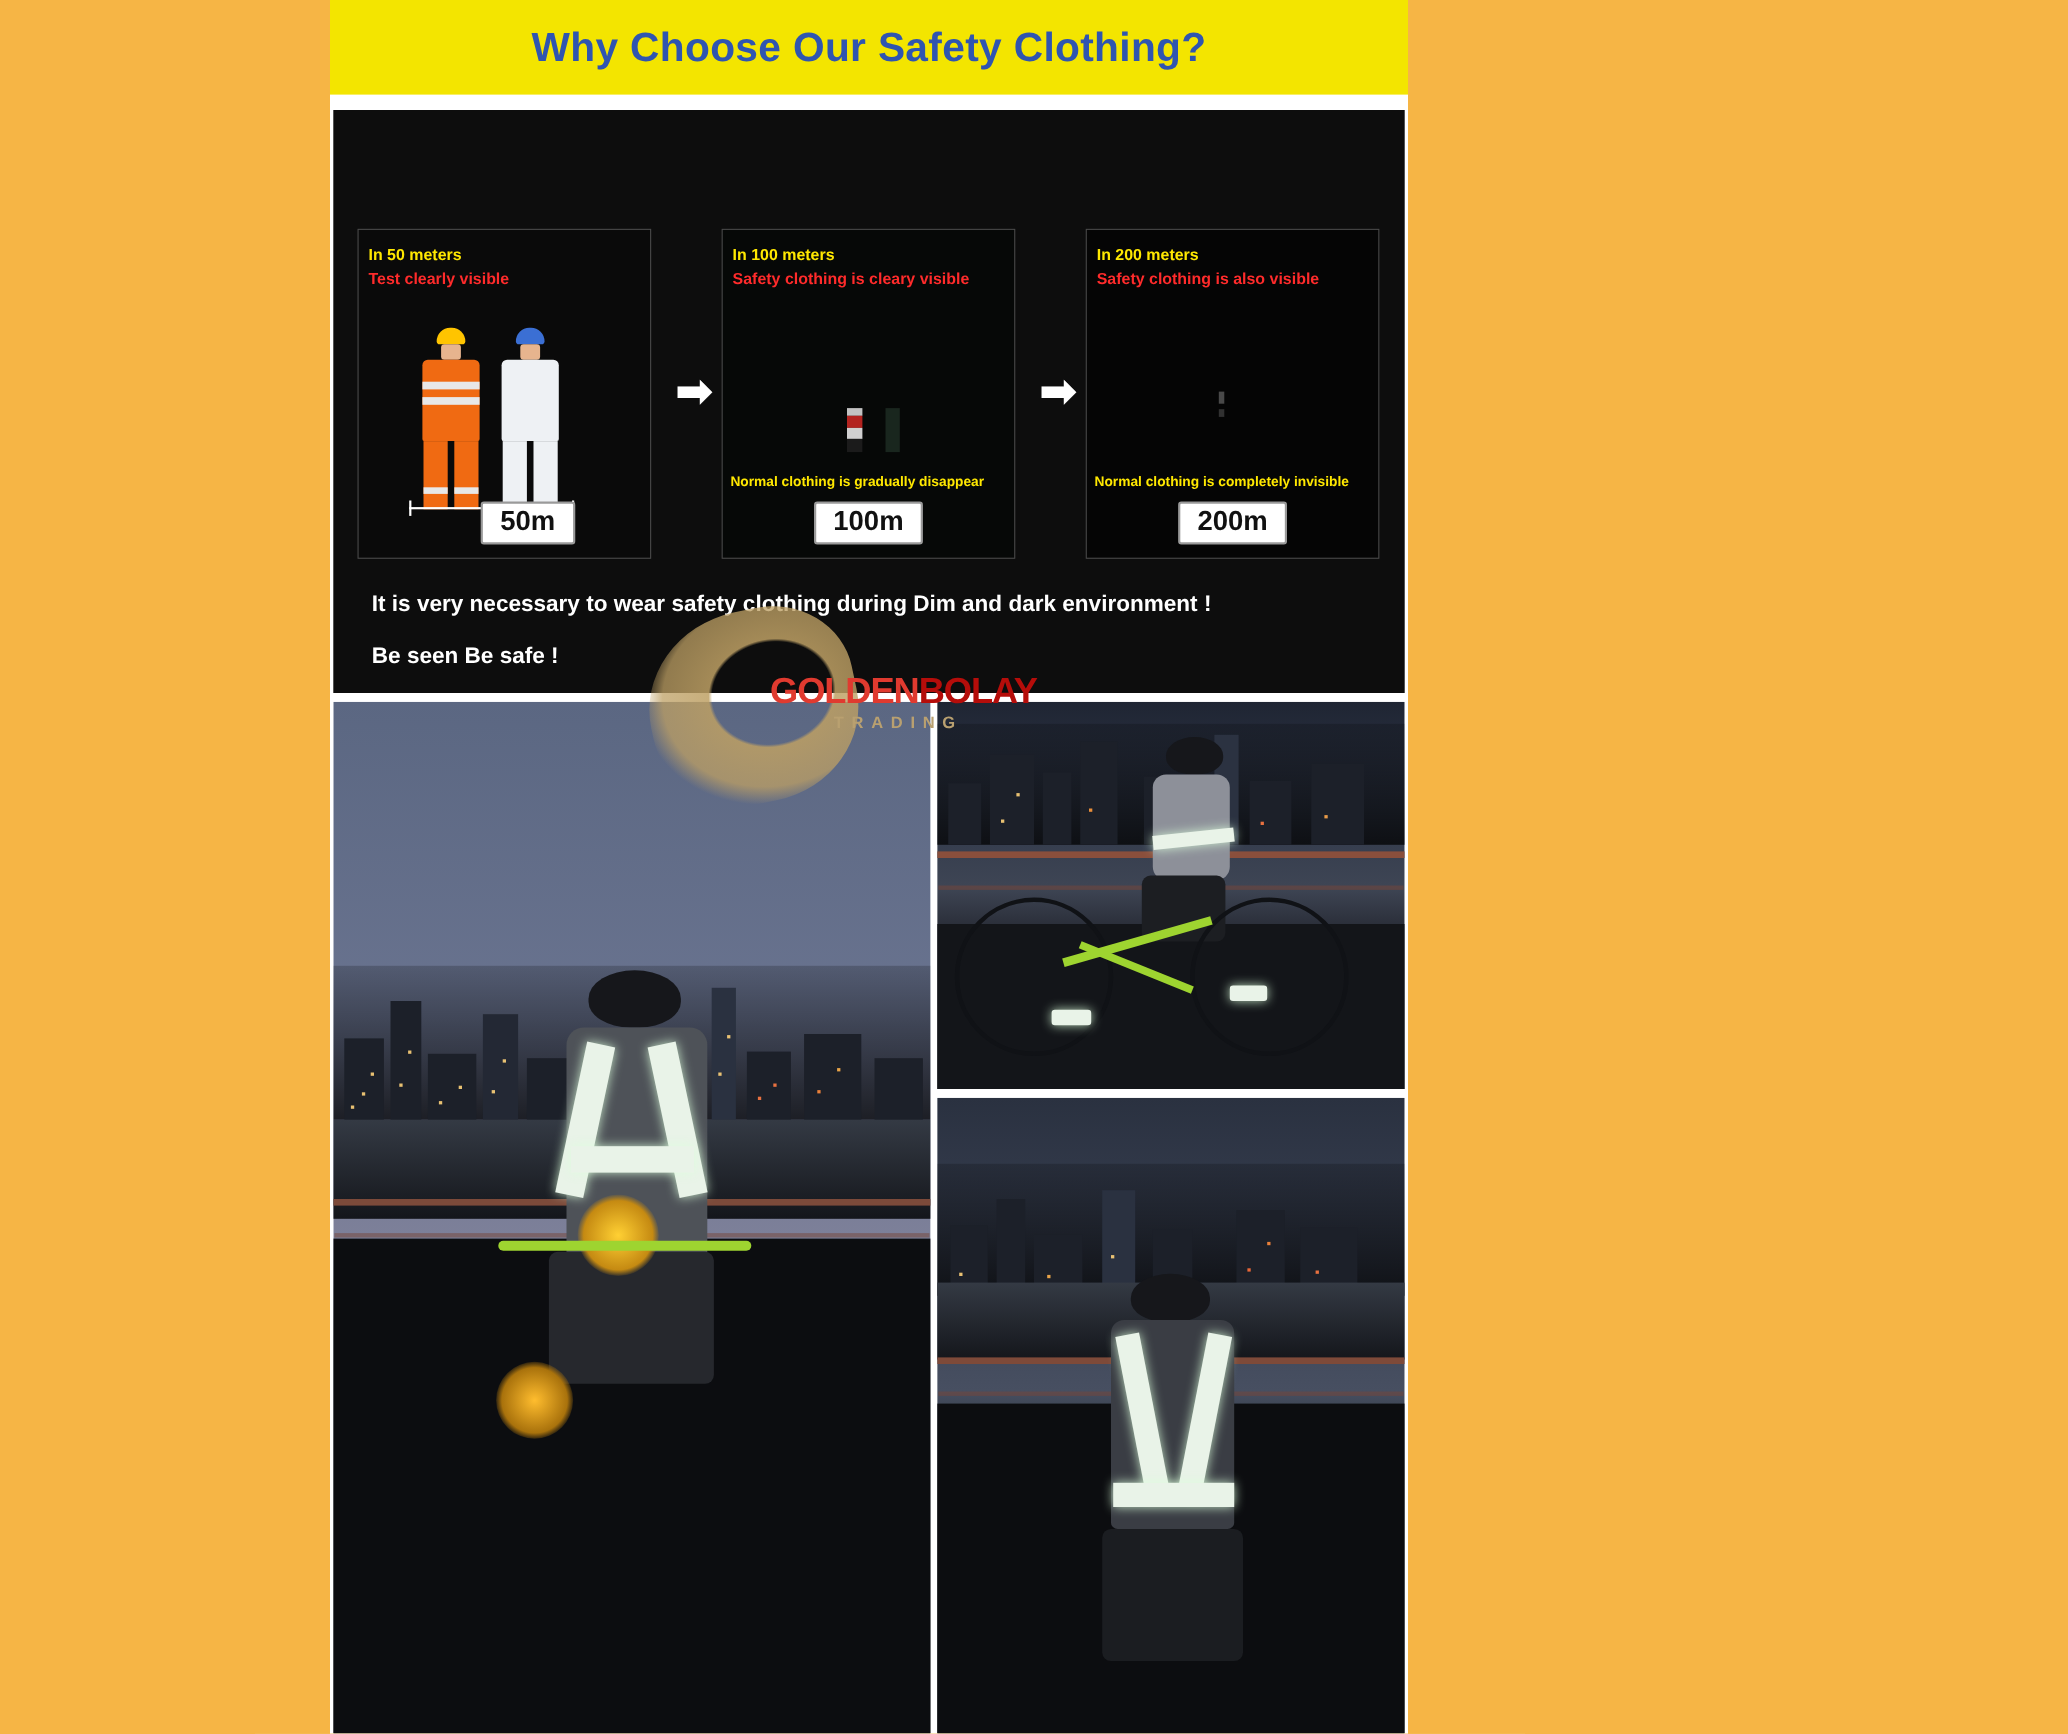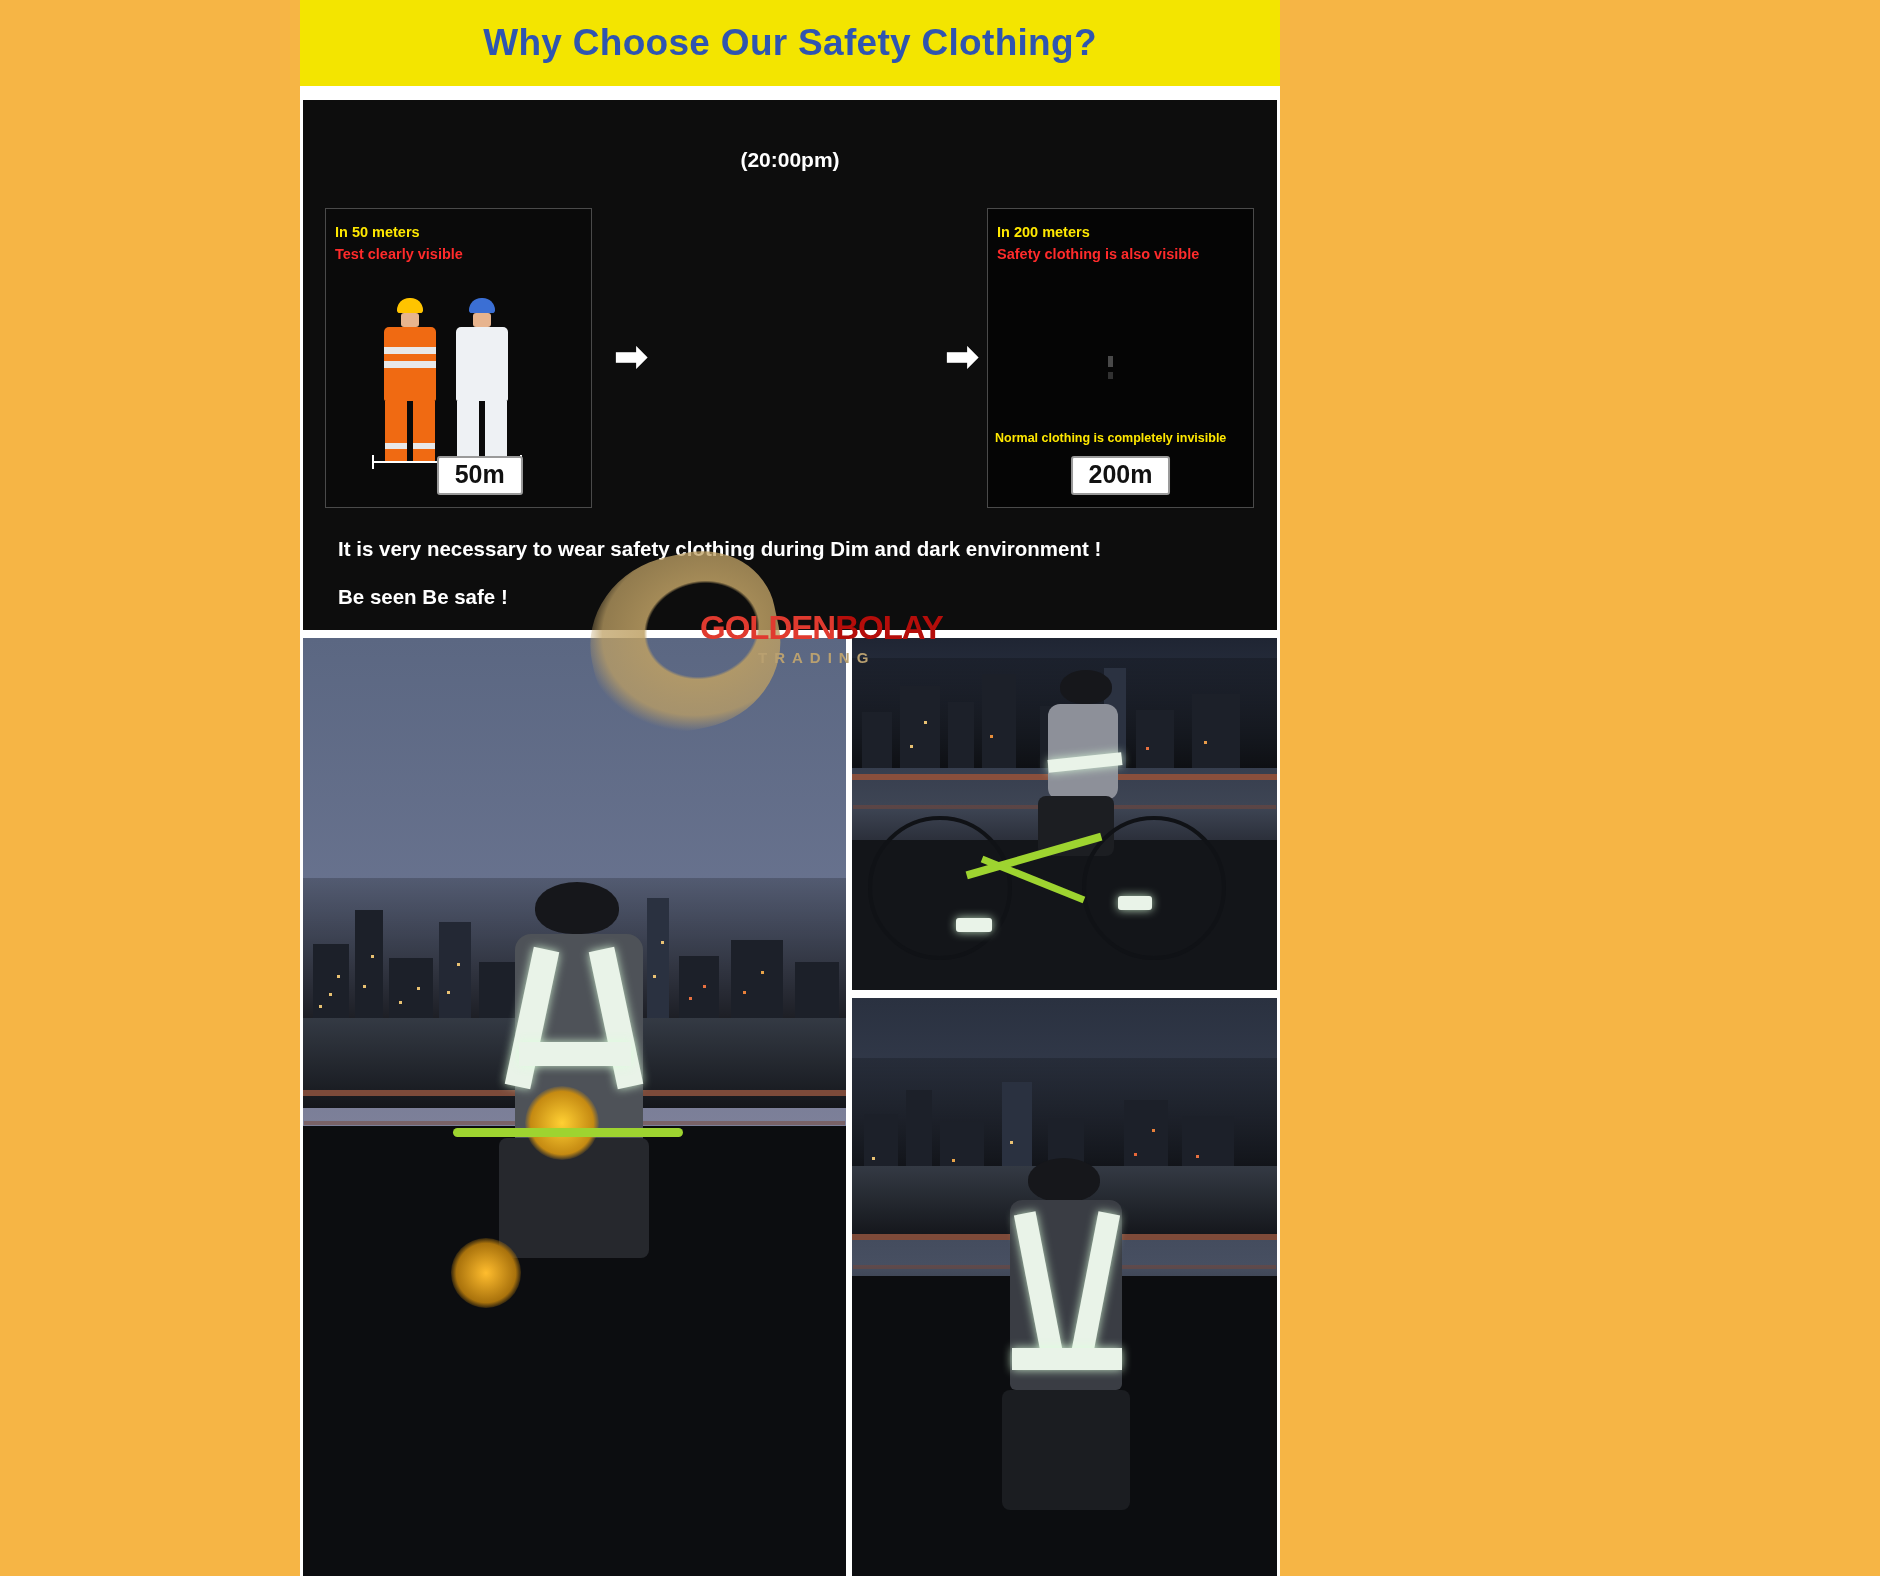--- a/index.html
+++ b/index.html
@@ -420,21 +420,20 @@
 <body>
 
 <div class="page">
   <div class="sheet">
 
     <div class="banner">
       <div class="banner-title">Why Choose Our Safety Clothing?</div>
     </div>
 
     <div class="test-panel">
-      <div class="test-subtitle">(20:00pm)</div>
 
       <div class="scenes">
 
         <div class="scene s1">
           <div class="scene-line l1">In 50 meters</div>
           <div class="scene-line l2">Test clearly visible</div>
 
           <div class="worker orange">
             <div class="helmet yellow"></div>
             <div class="face"></div>
@@ -459,20 +458,35 @@
             <div class="legs">
               <div class="leg white"></div>
               <div class="leg white"></div>
             </div>
           </div>
 
           <div class="measure-line"></div>
           <div class="dist-badge">50m</div>
         </div>
 
+        <div class="scene s2">
+          <div class="scene-line l1">In 100 meters</div>
+          <div class="scene-line l2">Safety clothing is cleary visible</div>
+
+          <div class="far-figure" style="left:113px;">
+            <div class="v-top"></div>
+            <div class="v-mid"></div>
+            <div class="v-low"></div>
+            <div class="v-legs"></div>
+          </div>
+          <div class="ghost" style="left:148px;"></div>
+
+          <div class="bottom-note">Normal clothing is gradually disappear</div>
+          <div class="dist-badge">100m</div>
+        </div>
 
         <div class="scene s3">
           <div class="scene-line l1">In 200 meters</div>
           <div class="scene-line l2">Safety clothing is also visible</div>
 
           <div class="tiny-dot"></div>
           <div class="tiny-dot2"></div>
 
           <div class="bottom-note">Normal clothing is completely invisible</div>
           <div class="dist-badge">200m</div>

